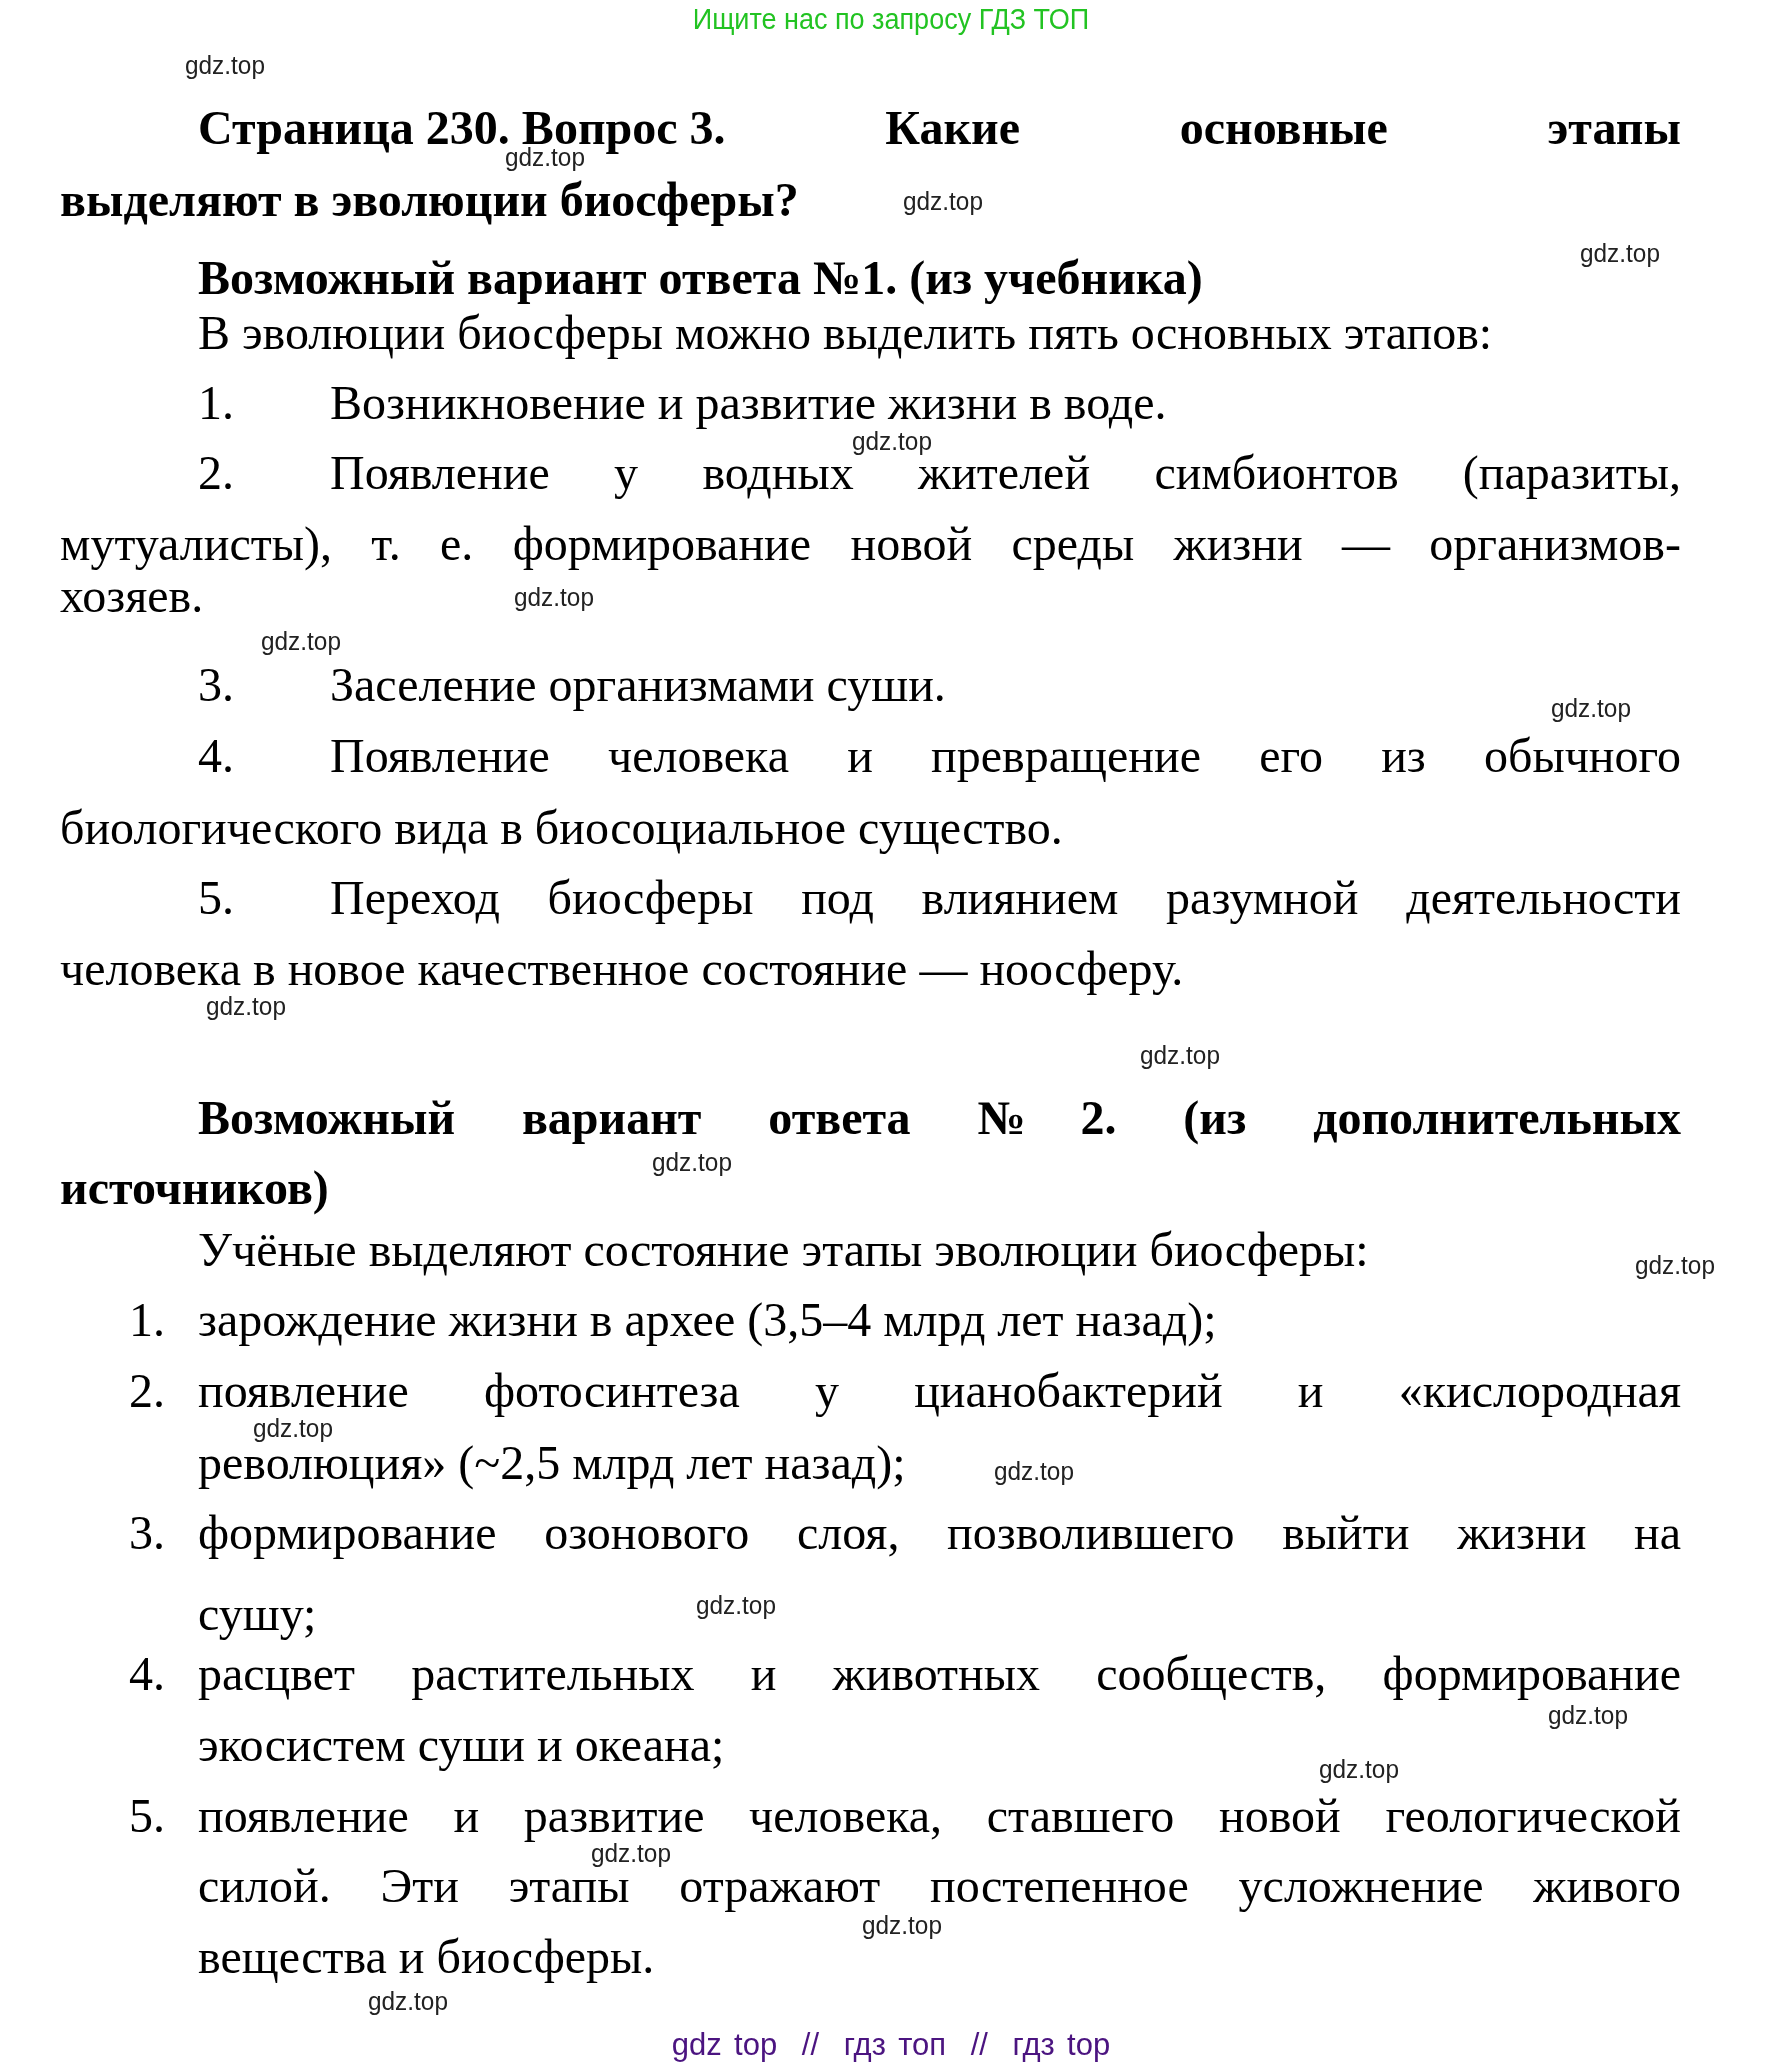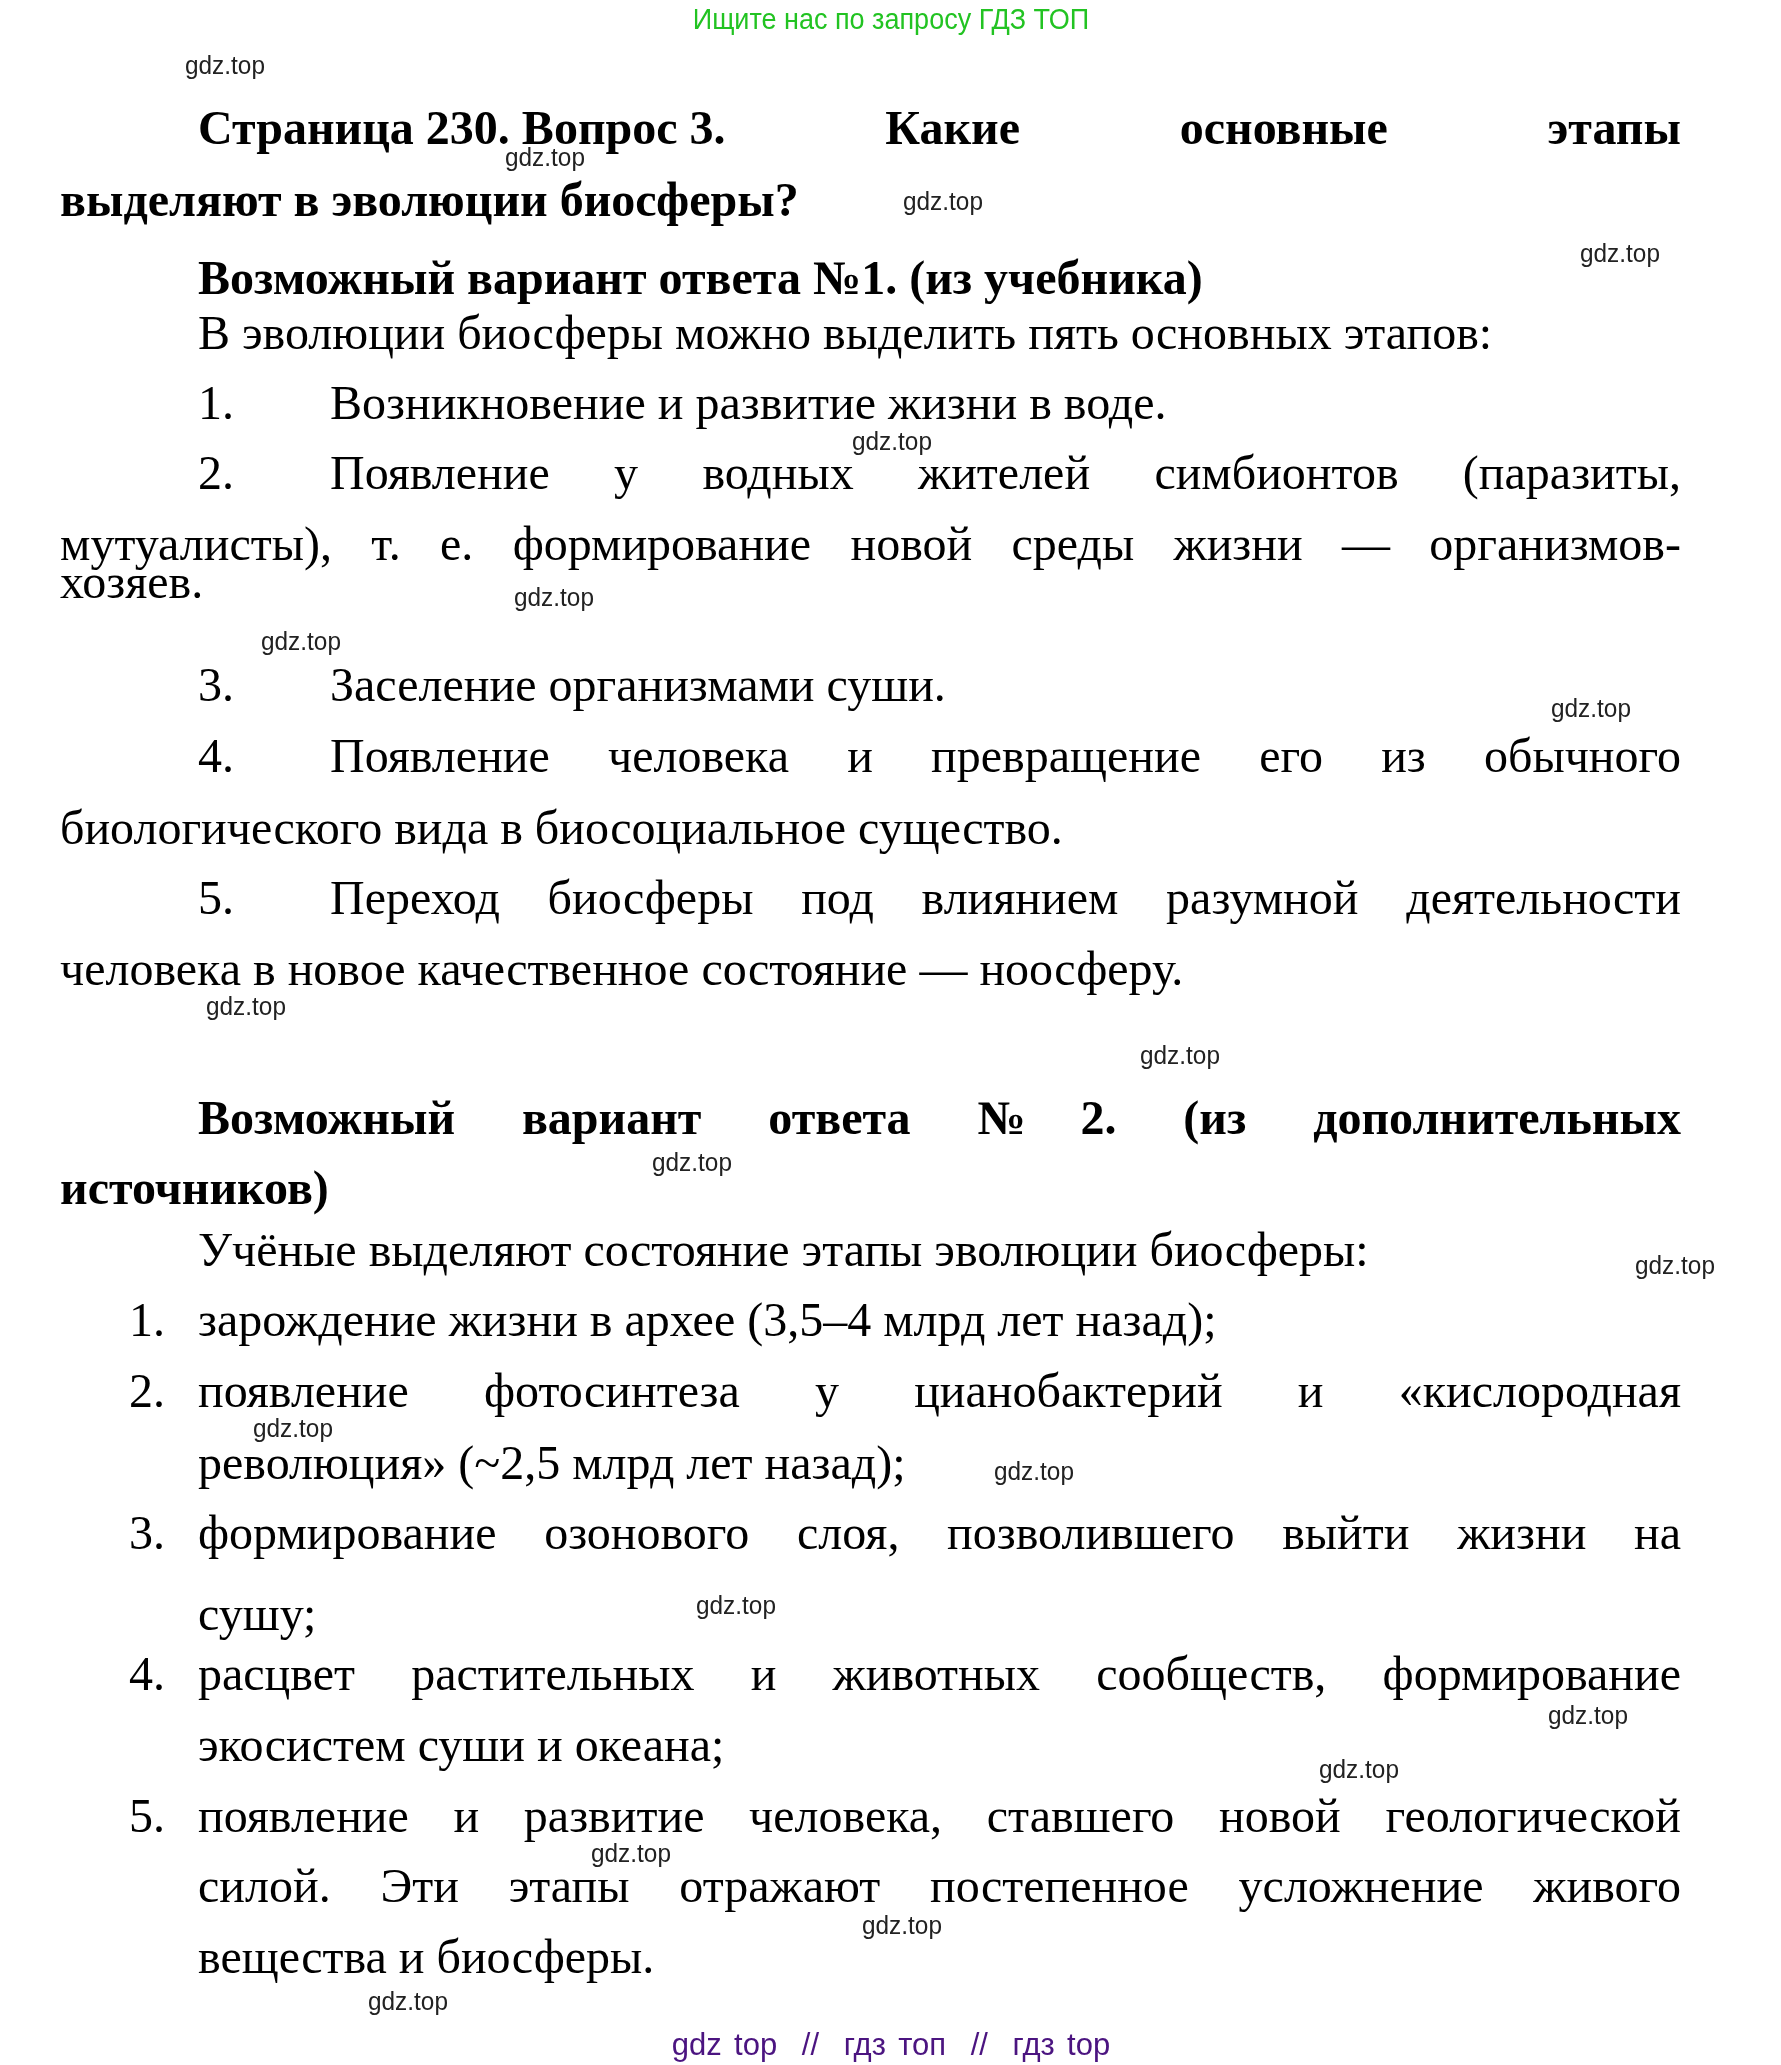--- a/index.html
+++ b/index.html
@@ -48,21 +48,21 @@
 
 <div class="abs line bold" style="left:198px;top:242px">Возможный вариант ответа №1. (из учебника)</div>
 <div class="abs line" style="left:198px;top:305px">В эволюции биосферы можно выделить пять основных этапов:</div>
 
 <div class="abs line" style="left:198px;top:375px">1.</div>
 <div class="abs line" style="left:330px;top:375px">Возникновение и развитие жизни в воде.</div>
 
 <div class="abs line" style="left:198px;top:445px">2.</div>
 <div class="abs line just" style="left:330px;top:445px;width:1351px;height:55px;overflow:hidden">Появление у водных жителей симбионтов (паразиты,</div>
 <div class="abs line just" style="left:60px;top:516px;width:1621px;height:55px;overflow:hidden">мутуалисты), т. е. формирование новой среды жизни — организмов-</div>
-<div class="abs line" style="left:60px;top:554px">хозяев.</div>
+<div class="abs line" style="left:60px;top:568px">хозяев.</div>
 
 <div class="abs line" style="left:198px;top:657px">3.</div>
 <div class="abs line" style="left:330px;top:657px">Заселение организмами суши.</div>
 
 <div class="abs line" style="left:198px;top:728px">4.</div>
 <div class="abs line just" style="left:330px;top:728px;width:1351px;height:55px;overflow:hidden">Появление человека и превращение его из обычного</div>
 <div class="abs line" style="left:60px;top:800px">биологического вида в биосоциальное существо.</div>
 
 <div class="abs line" style="left:198px;top:870px">5.</div>
 <div class="abs line just" style="left:330px;top:870px;width:1351px;height:55px;overflow:hidden">Переход биосферы под влиянием разумной деятельности</div>

